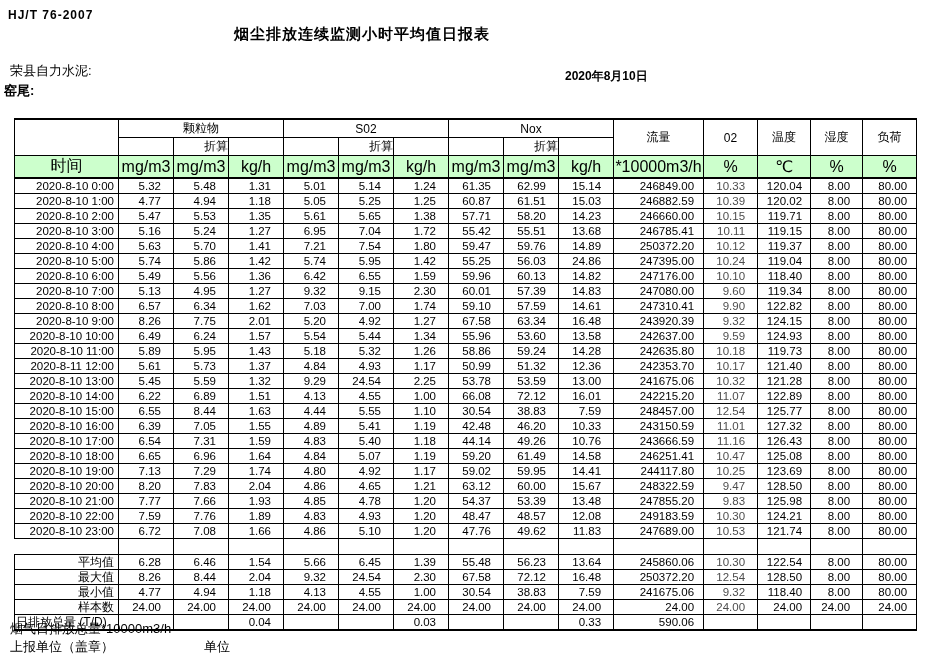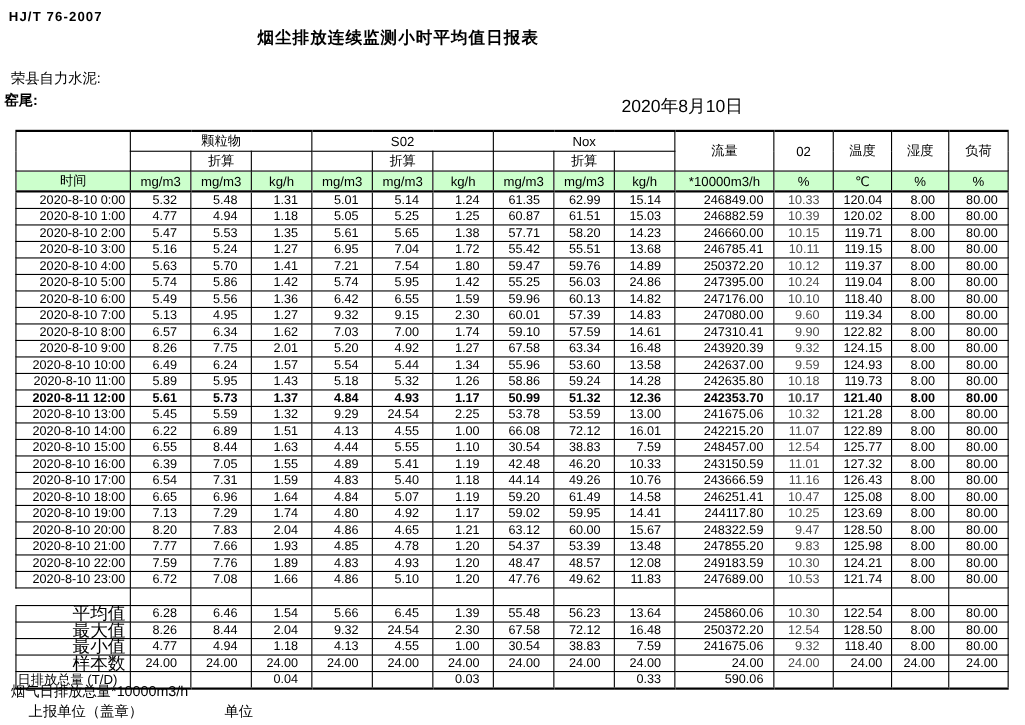--- a/index.html
+++ b/index.html
@@ -2,42 +2,42 @@
 <html><head>
 <meta charset="utf-8">
 <style>
   html,body{margin:0;padding:0;background:#fff;color:#000;
     font-family:"Liberation Sans","DejaVu Sans",sans-serif;}
   .page{position:relative;width:932px;height:659px;background:#fff;overflow:hidden;}
   .std{position:absolute;left:8px;top:8px;font-size:12px;font-weight:bold;letter-spacing:1px;}
   .title{position:absolute;left:205px;top:25px;font-size:15px;font-weight:bold;letter-spacing:1px;margin-left:29px;}
   .company{position:absolute;left:10px;top:62px;font-size:13px;font-weight:normal;}
   .station{position:absolute;left:4px;top:82px;font-size:13px;font-weight:bold;}
-  .date{position:absolute;left:565px;top:87px;font-size:16px;font-weight:normal;}
+  .date{position:absolute;left:565px;top:68px;font-size:12px;font-weight:bold;}
   table{position:absolute;left:14px;top:118px;border-collapse:collapse;table-layout:fixed;width:903px;}
   th,td{border:1px solid #000;font-size:11.5px;white-space:nowrap;overflow:hidden;padding:0;}
   thead th{text-align:center;font-weight:normal;font-size:12px;}
   thead tr.r1 th{border-top:2px solid #000;height:14px;}
-  thead tr.r2 th{height:13px;}
-  thead th.units{background:#ccffcc;height:17px;border-bottom:2px solid #000;font-size:12px;}
+  thead tr.r2 th{height:13px;text-align:right;}
+  thead th.units{background:#ccffcc;height:17px;border-bottom:2px solid #000;font-size:16px;}
   tbody td{height:14px;line-height:13px;text-align:right;padding-right:12px;}
   td.t{padding-right:4px;text-align:right;}
   td.flow{padding-right:9px;}
   td.o2{color:#4d4d4d;}
   td.temp{padding-right:8px;}
   td.load{padding-right:9px;}
-  tr.bold td{font-weight:bold;}
+  tr.bold td{font-weight:normal;}
   tr.spacer td{height:15px;}
   tr.spacer td.sp-first{border-left:none;}
-  td.sum-label{text-align:right;padding-right:4px;font-size:16px;margin-left:32px;}
+  td.sum-label{text-align:right;padding-right:4px;font-size:12px;margin-left:32px;}
   td.total-label{text-align:left;padding-left:1px;padding-right:0;font-size:12px;}
   tr.total td{border-bottom:2px solid #000;}
   .foot-note{position:absolute;left:10px;top:620px;font-size:13px;}
   .foot-line{position:absolute;left:0;top:638px;font-size:13px;}
-  .foot-line .report-unit{position:absolute;left:26px;white-space:nowrap;}
+  .foot-line .report-unit{position:absolute;left:10px;white-space:nowrap;}
   .foot-line .unit{position:absolute;left:204px;white-space:nowrap;}
 </style>
 </head>
 <body>
 
 <div class="page">
   <div class="std">HJ/T  76-2007</div>
   <div class="title">烟尘排放连续监测小时平均值日报表</div>
   <div class="company">荣县自力水泥:</div>
   <div class="station">窑尾:</div>

